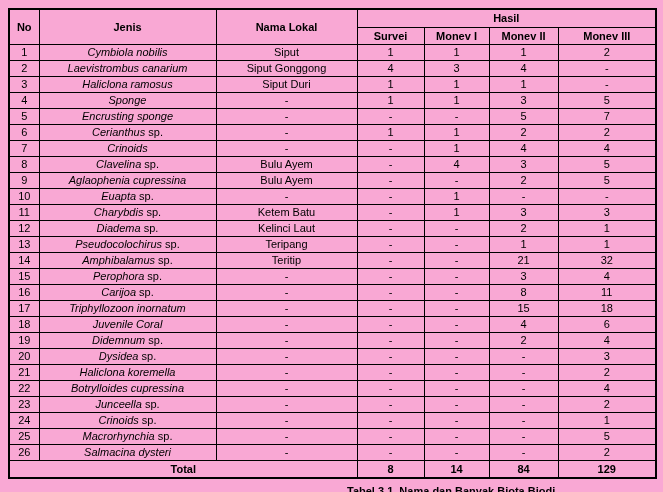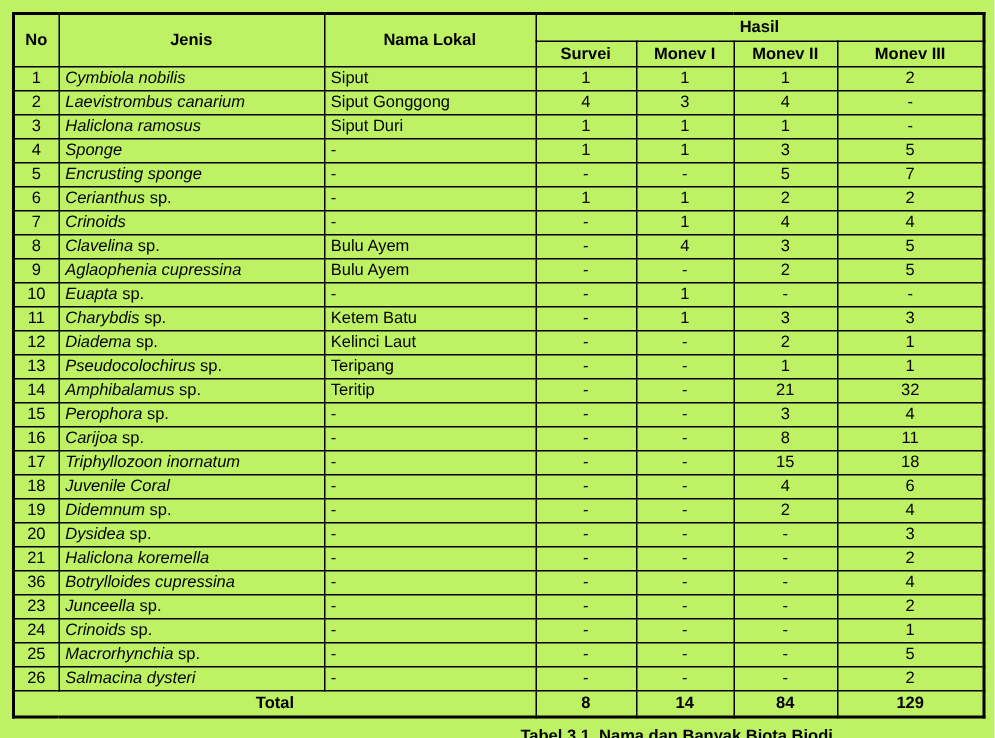--- a/index.html
+++ b/index.html
@@ -6,21 +6,21 @@
     margin: 0;
     padding: 0;
     background: #ffffff;
     font-family: "Liberation Sans", sans-serif;
     color: #000000;
   }
   .page {
     position: relative;
     width: 663px;
     height: 492px;
-    background: #bef264;
+    background: #f9a8d4;
     overflow: hidden;
   }
   table.biota {
     position: absolute;
     left: 8px;
     top: 8px;
     width: 647px;
     border-collapse: collapse;
     table-layout: fixed;
     border: 2px solid #000000;
@@ -35,21 +35,21 @@
   }
   table.biota th {
     font-weight: bold;
     text-align: center;
     padding: 1px 2px;
   }
   tr.hdr1 th { height: 15px; }
   tr.hdr2 th { height: 14px; margin-top: 10px; }
   table.biota td { height: 15px; }
   td.c-center { text-align: center; }
-  td.c-left   { text-align: left; }
+  td.c-left   { text-align: center; }
   tr.total-row td {
     font-weight: bold;
     text-align: center;
     height: 16px;
   }
   .caption {
     position: absolute;
     left: 347px;
     top: 485px;
     width: 250px;
@@ -274,21 +274,21 @@
         <tr>
           <td class="c-center">21</td>
           <td class="c-left"><i>Haliclona koremella</i></td>
           <td class="c-left">-</td>
           <td class="c-center">-</td>
           <td class="c-center">-</td>
           <td class="c-center">-</td>
           <td class="c-center">2</td>
         </tr>
         <tr>
-          <td class="c-center">36</td>
+          <td class="c-center">22</td>
           <td class="c-left"><i>Botrylloides cupressina</i></td>
           <td class="c-left">-</td>
           <td class="c-center">-</td>
           <td class="c-center">-</td>
           <td class="c-center">-</td>
           <td class="c-center">4</td>
         </tr>
         <tr>
           <td class="c-center">23</td>
           <td class="c-left"><i>Junceella</i><span> sp.</span></td>

